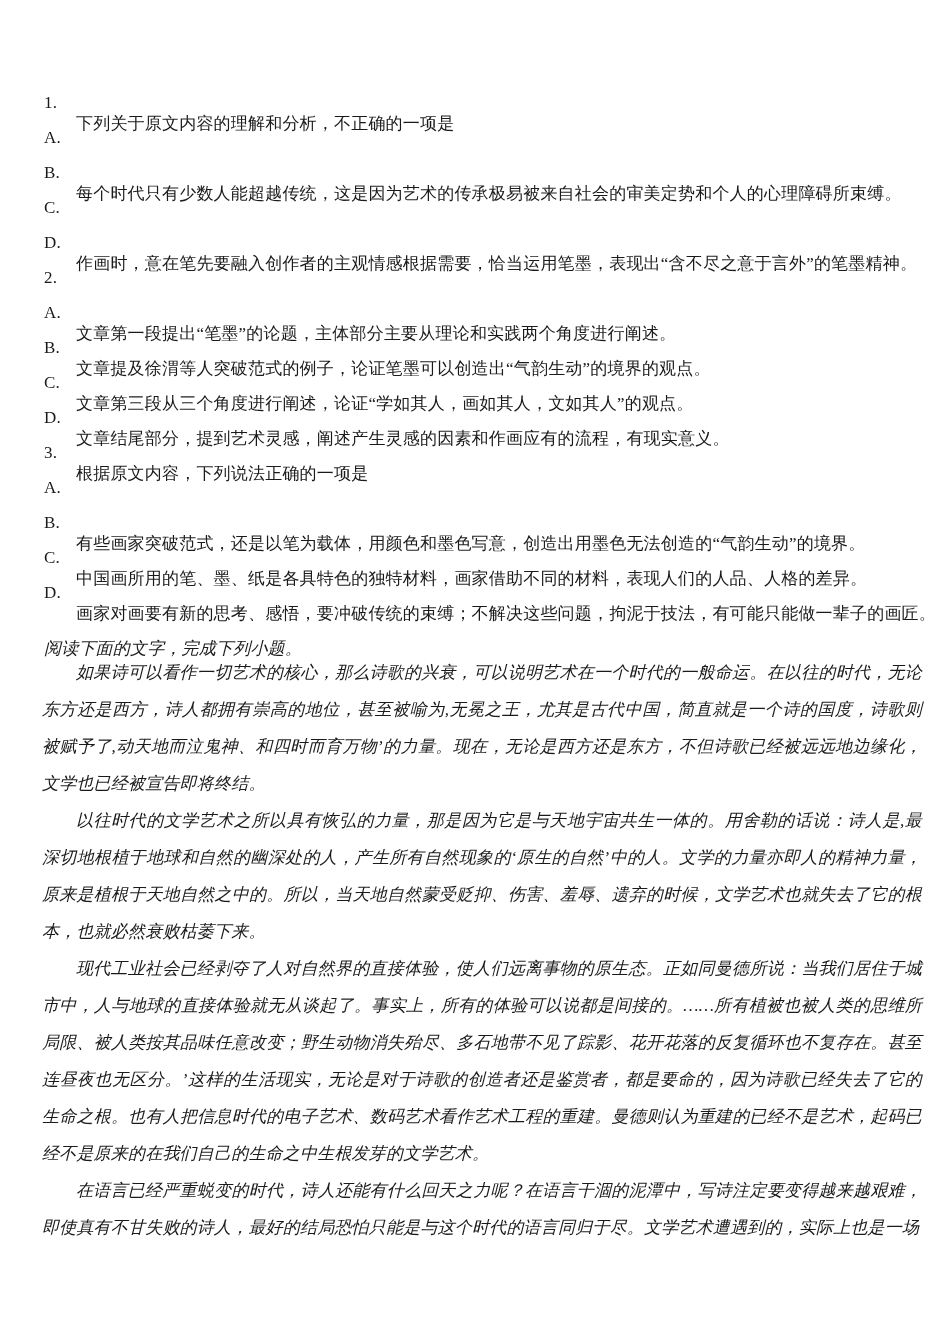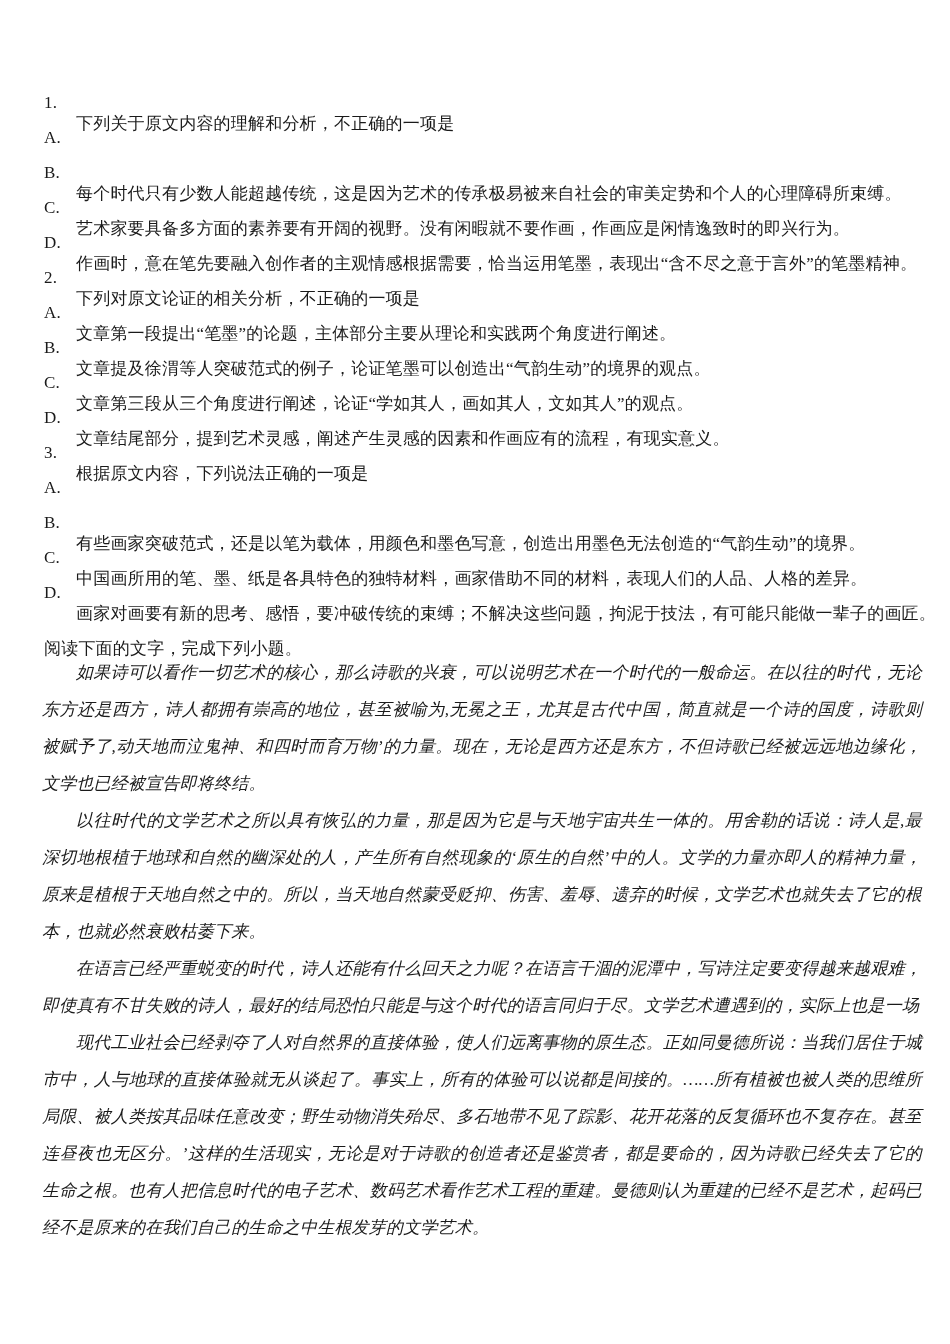--- a/index.html
+++ b/index.html
@@ -37,20 +37,21 @@
     flex: 1 1 auto;
     margin-top: 41px;
   }
   .prompt-line {
     display: flex;
     align-items: center;
     height: 35px;
     font-size: 17px;
     letter-spacing: 0.2px;
     white-space: nowrap;
+    font-style: italic;
   }
   
   .passage {
     padding: 9px 28px 0 42px;
     font-style: italic;
   }
   .passage p {
     margin: 0;
     text-indent: 2em;
     font-size: 17px;
@@ -73,30 +74,28 @@
     </div>
     <div class="q-line">
       <span class="q-label">A.</span>
     </div>
     <div class="q-line">
       <span class="q-label">B.</span>
       <span class="q-text">每个时代只有少数人能超越传统，这是因为艺术的传承极易被来自社会的审美定势和个人的心理障碍所束缚。</span>
     </div>
     <div class="q-line">
       <span class="q-label">C.</span>
-      <span class="q-text">艺术家要具备多方面的素养要有开阔的视野。没有闲暇就不要作画，作画应是闲情逸致时的即兴行为。</span>
     </div>
     <div class="q-line">
       <span class="q-label">D.</span>
       <span class="q-text">作画时，意在笔先要融入创作者的主观情感根据需要，恰当运用笔墨，表现出“含不尽之意于言外”的笔墨精神。</span>
     </div>
 
     <div class="q-line">
       <span class="q-label">2.</span>
-      <span class="q-text">下列对原文论证的相关分析，不正确的一项是</span>
     </div>
     <div class="q-line">
       <span class="q-label">A.</span>
       <span class="q-text">文章第一段提出“笔墨”的论题，主体部分主要从理论和实践两个角度进行阐述。</span>
     </div>
     <div class="q-line">
       <span class="q-label">B.</span>
       <span class="q-text">文章提及徐渭等人突破范式的例子，论证笔墨可以创造出“气韵生动”的境界的观点。</span>
     </div>
     <div class="q-line">
@@ -129,17 +128,17 @@
     </div>
 
     <div class="prompt-line">
       <span class="q-text">阅读下面的文字，完成下列小题。</span>
     </div>
   </div>
 
   <div class="passage">
     <p>如果诗可以看作一切艺术的核心，那么诗歌的兴衰，可以说明艺术在一个时代的一般命运。在以往的时代，无论东方还是西方，诗人都拥有崇高的地位，甚至被喻为,无冕之王，尤其是古代中国，简直就是一个诗的国度，诗歌则被赋予了,动天地而泣鬼神、和四时而育万物’的力量。现在，无论是西方还是东方，不但诗歌已经被远远地边缘化，文学也已经被宣告即将终结。</p>
     <p>以往时代的文学艺术之所以具有恢弘的力量，那是因为它是与天地宇宙共生一体的。用舍勒的话说：诗人是,最深切地根植于地球和自然的幽深处的人，产生所有自然现象的‘原生的自然’中的人。文学的力量亦即人的精神力量，原来是植根于天地自然之中的。所以，当天地自然蒙受贬抑、伤害、羞辱、遗弃的时候，文学艺术也就失去了它的根本，也就必然衰败枯萎下来。</p>
+    <p>现代工业社会已经剥夺了人对自然界的直接体验，使人们远离事物的原生态。正如同曼德所说：当我们居住于城市中，人与地球的直接体验就无从谈起了。事实上，所有的体验可以说都是间接的。……所有植被也被人类的思维所局限、被人类按其品味任意改变；野生动物消失殆尽、多石地带不见了踪影、花开花落的反复循环也不复存在。甚至连昼夜也无区分。’这样的生活现实，无论是对于诗歌的创造者还是鉴赏者，都是要命的，因为诗歌已经失去了它的生命之根。也有人把信息时代的电子艺术、数码艺术看作艺术工程的重建。曼德则认为重建的已经不是艺术，起码已经不是原来的在我们自己的生命之中生根发芽的文学艺术。</p>
     <p>在语言已经严重蜕变的时代，诗人还能有什么回天之力呢？在语言干涸的泥潭中，写诗注定要变得越来越艰难，即使真有不甘失败的诗人，最好的结局恐怕只能是与这个时代的语言同归于尽。文学艺术遭遇到的，实际上也是一场</p>
-    <p>现代工业社会已经剥夺了人对自然界的直接体验，使人们远离事物的原生态。正如同曼德所说：当我们居住于城市中，人与地球的直接体验就无从谈起了。事实上，所有的体验可以说都是间接的。……所有植被也被人类的思维所局限、被人类按其品味任意改变；野生动物消失殆尽、多石地带不见了踪影、花开花落的反复循环也不复存在。甚至连昼夜也无区分。’这样的生活现实，无论是对于诗歌的创造者还是鉴赏者，都是要命的，因为诗歌已经失去了它的生命之根。也有人把信息时代的电子艺术、数码艺术看作艺术工程的重建。曼德则认为重建的已经不是艺术，起码已经不是原来的在我们自己的生命之中生根发芽的文学艺术。</p>
   </div>
 
 </div>
 
 </body></html>

